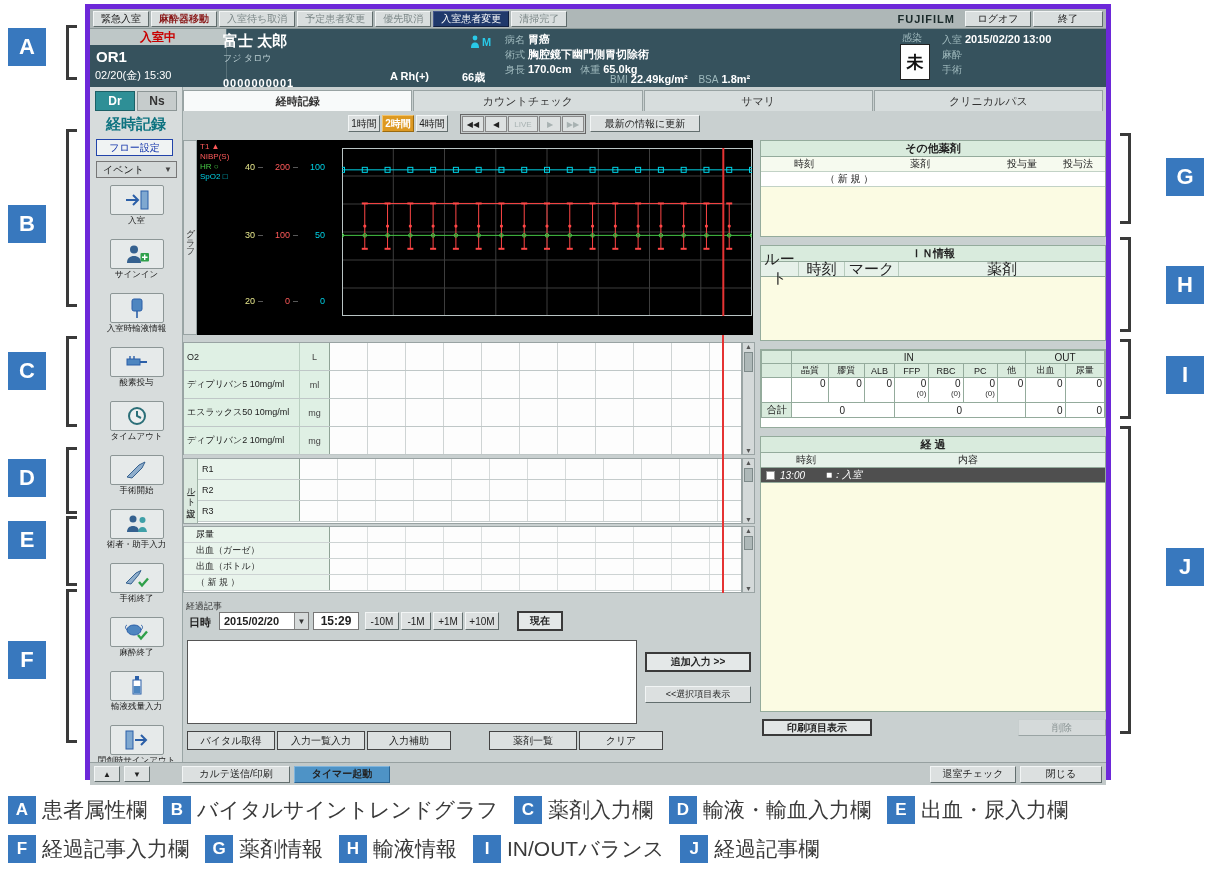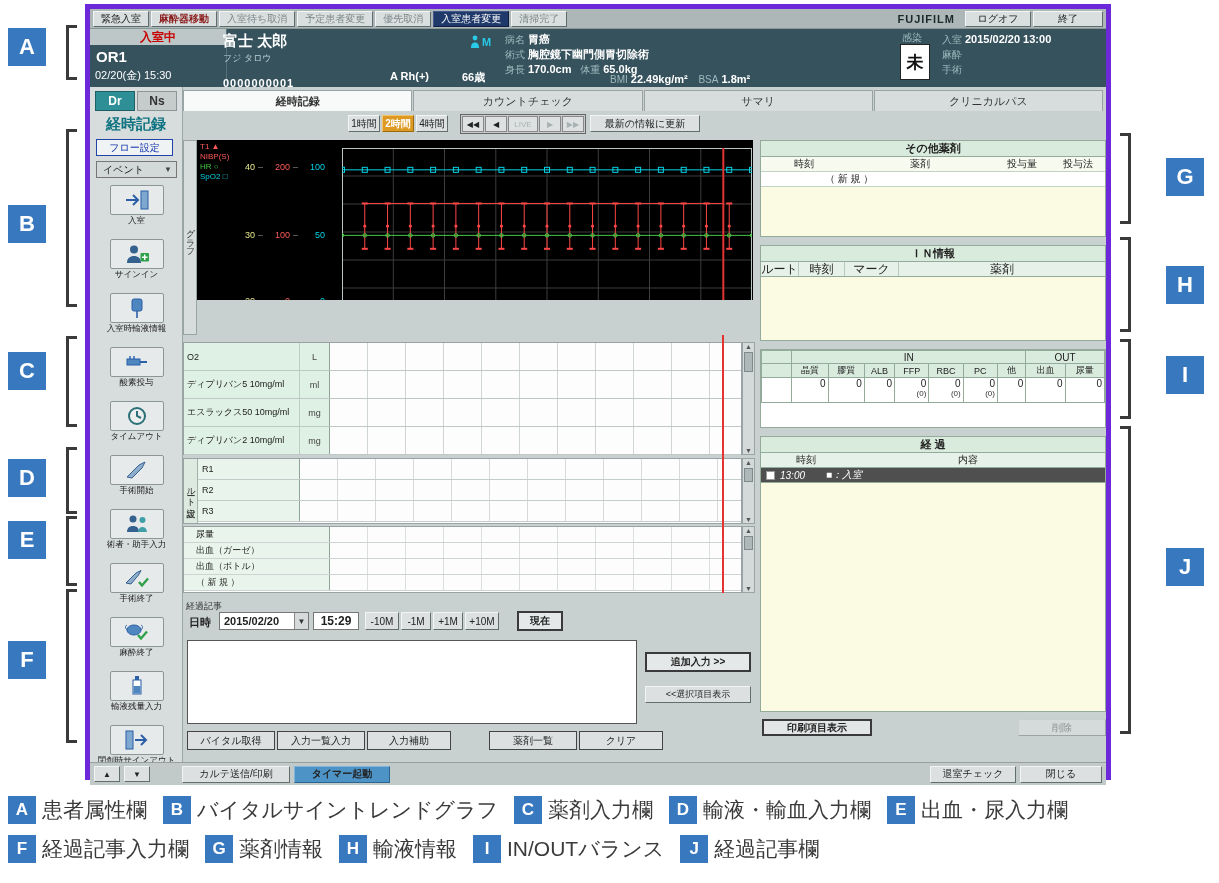--- a/index.html
+++ b/index.html
@@ -63,21 +63,21 @@
 .abtn{position:absolute;display:flex;align-items:center;justify-content:center;background:#DCE0E0;border:1px solid;border-color:#F2F5F5 #626E6E #626E6E #F2F5F5;font-size:10px;color:#222;white-space:nowrap;}
 .cbtn{top:2px;height:17px;}
 .cbtn.active-range{background:var(--range-active-amber,#DD9922);color:#fff;font-weight:bold;border-color:#F2C36A #9A6A10 #9A6A10 #F2C36A;}
 .pb-group{position:absolute;left:277px;top:1px;height:20px;display:flex;border:1px solid #666;background:#C6CCCC;padding:1px;gap:1px;}
 .pb-btn{width:22px;height:16px;background:#DDE1E1;border:1px solid #888;font-size:8px;display:flex;align-items:center;justify-content:center;color:#222;}
 .pb-btn.live{width:30px;}
 .pb-btn.dis{color:#A8B2B2;}
 
 
 .gcol{position:absolute;left:93px;top:131px;width:14px;height:195px;background:#D7DCDC;border:1px solid #98A3A3;writing-mode:vertical-rl;font-size:9px;color:#333;display:flex;align-items:center;justify-content:center;}
-.gblack{position:absolute;left:107px;top:131px;width:556px;height:160px;background:#000;overflow:hidden;}
+.gblack{position:absolute;left:107px;top:131px;width:556px;height:195px;background:#000;overflow:hidden;}
 .g-legend{position:absolute;left:3px;top:2px;font-size:8px;line-height:10px;}
 .g-legend div{white-space:nowrap;}
 .g-ax{position:absolute;left:34px;display:flex;gap:3px;font-size:9px;align-items:center;}
 .g-ax .num{width:24px;text-align:right;}
 .g-ax .tick{color:#888;}
 #vital-plot{position:absolute;left:145px;top:8px;}
 
 
 .cursor-lower{position:absolute;left:632px;top:326px;width:2px;height:258px;background:var(--cursor-red,#E53333);z-index:3;}
 
@@ -114,21 +114,21 @@
 .time-box{position:absolute;left:130px;top:12px;width:46px;height:18px;background:#fff;border:1px solid #777;font-weight:bold;font-size:12px;display:flex;align-items:center;justify-content:center;}
 .note-text{position:absolute;left:4px;top:40px;width:450px;height:84px;border:1px solid #555;resize:none;font-size:11px;font-family:inherit;background:#fff;}
 .emph{border:2px solid #3A3A3A;font-weight:bold;background:#E4E8E8;}
 
 
 .rsec{position:absolute;background:var(--panel-yellow,#FBFBE3);border:1px solid #94AB9C;}
 .rtitle{height:16px;background:var(--header-green,#D9EBDD);border-bottom:1px solid #94AB9C;font-weight:bold;font-size:11px;display:flex;align-items:center;justify-content:center;}
 .gcols{height:15px;display:flex;font-size:10px;border-bottom:1px solid #C2D2C6;background:#F6FAEF;align-items:center;}
 .gcols span{text-align:center;}
 .gnew{height:15px;background:#fff;border-bottom:1px solid #C2D2C6;font-size:10px;display:flex;align-items:center;padding-left:64px;}
-.hcols{height:15px;display:flex;background:#E6F1E9;border-bottom:1px solid #94AB9C;font-size:12px;align-items:center;}
+.hcols{height:15px;display:flex;background:#E6F1E9;border-bottom:1px solid #94AB9C;font-size:15px;align-items:center;}
 .hcols span{text-align:center;border-right:1px solid #B7CBBC;height:100%;display:flex;align-items:center;justify-content: center;}
 .iotable{width:100%;border-collapse:collapse;font-size:10px;background:#fff;table-layout:fixed;}
 .iotable td{border:1px solid #94AB9C;overflow:hidden;}
 .io-h td{background:var(--header-green,#D9EBDD);text-align:center;height:13px;}
 .io-c td{background:var(--header-green,#D9EBDD);text-align:center;height:13px;font-size:9px;}
 .io-v td{background:#fff;text-align:right;padding-right:2px;vertical-align:top;height:25px;}
 .io-sub{font-size:8px;color:#333;}
 .io-t td{height:14px;background:#fff;text-align:right;padding-right:2px;}
 .io-t td:first-child{background:var(--header-green,#D9EBDD);text-align:center;padding:0;}
 .jcols{height:15px;display:flex;background:#E6F1E9;border-bottom:1px solid #94AB9C;font-size:10px;align-items:center;}
@@ -710,20 +710,27 @@
                 <div class="io-sub">(0)</div>
               </td>
           <td>
                 <div>0</div>
                 <div class="io-sub">(0)</div>
               </td>
           <td>0</td>
           <td>0</td>
           <td>0</td>
         </tr>
+        <tr class="io-t">
+          <td>合計</td>
+          <td colspan="3" style="text-align:center">0</td>
+          <td colspan="4" style="text-align:center">0</td>
+          <td>0</td>
+          <td>0</td>
+        </tr>
       </tbody>
         </table>
     </div>
 
     <div class="rsec" style="left:670px;top:427px;width:346px;height:276px">
       <div class="rtitle">経 過</div>
       <div class="jcols">
         <span style="width:20px"></span>
         <span style="width:50px">時刻</span>
         <span style="flex:1">内容</span>

